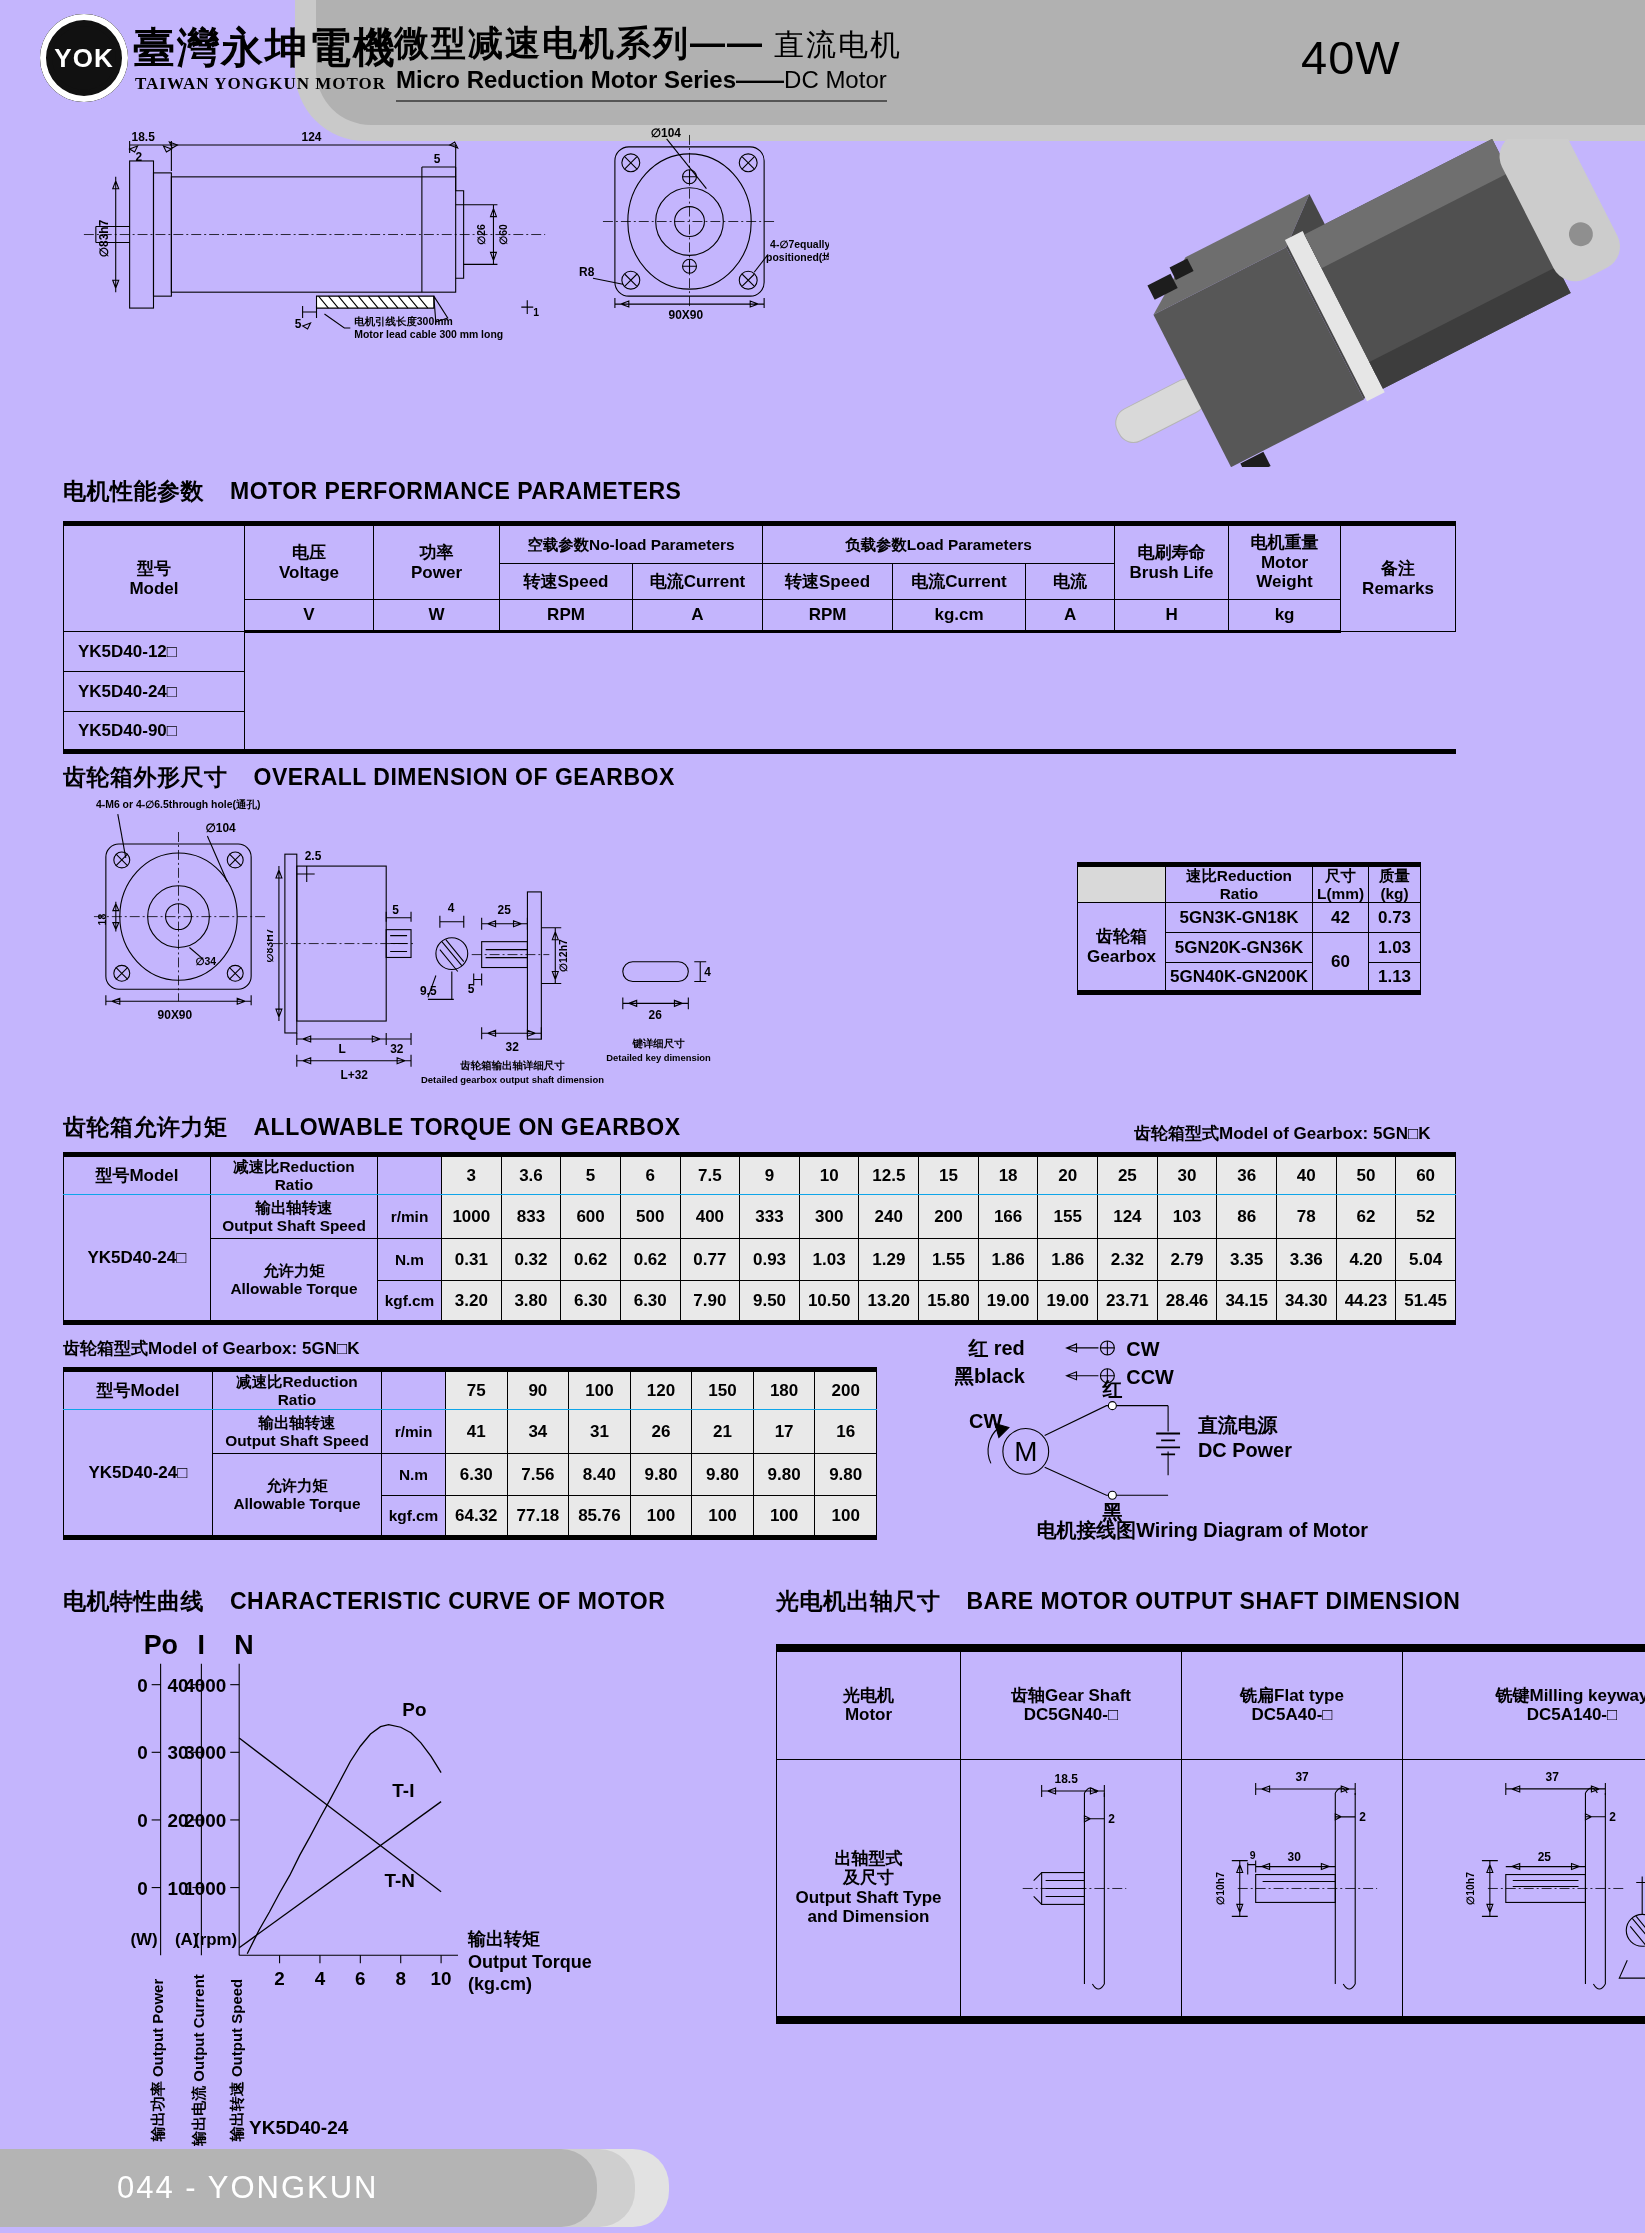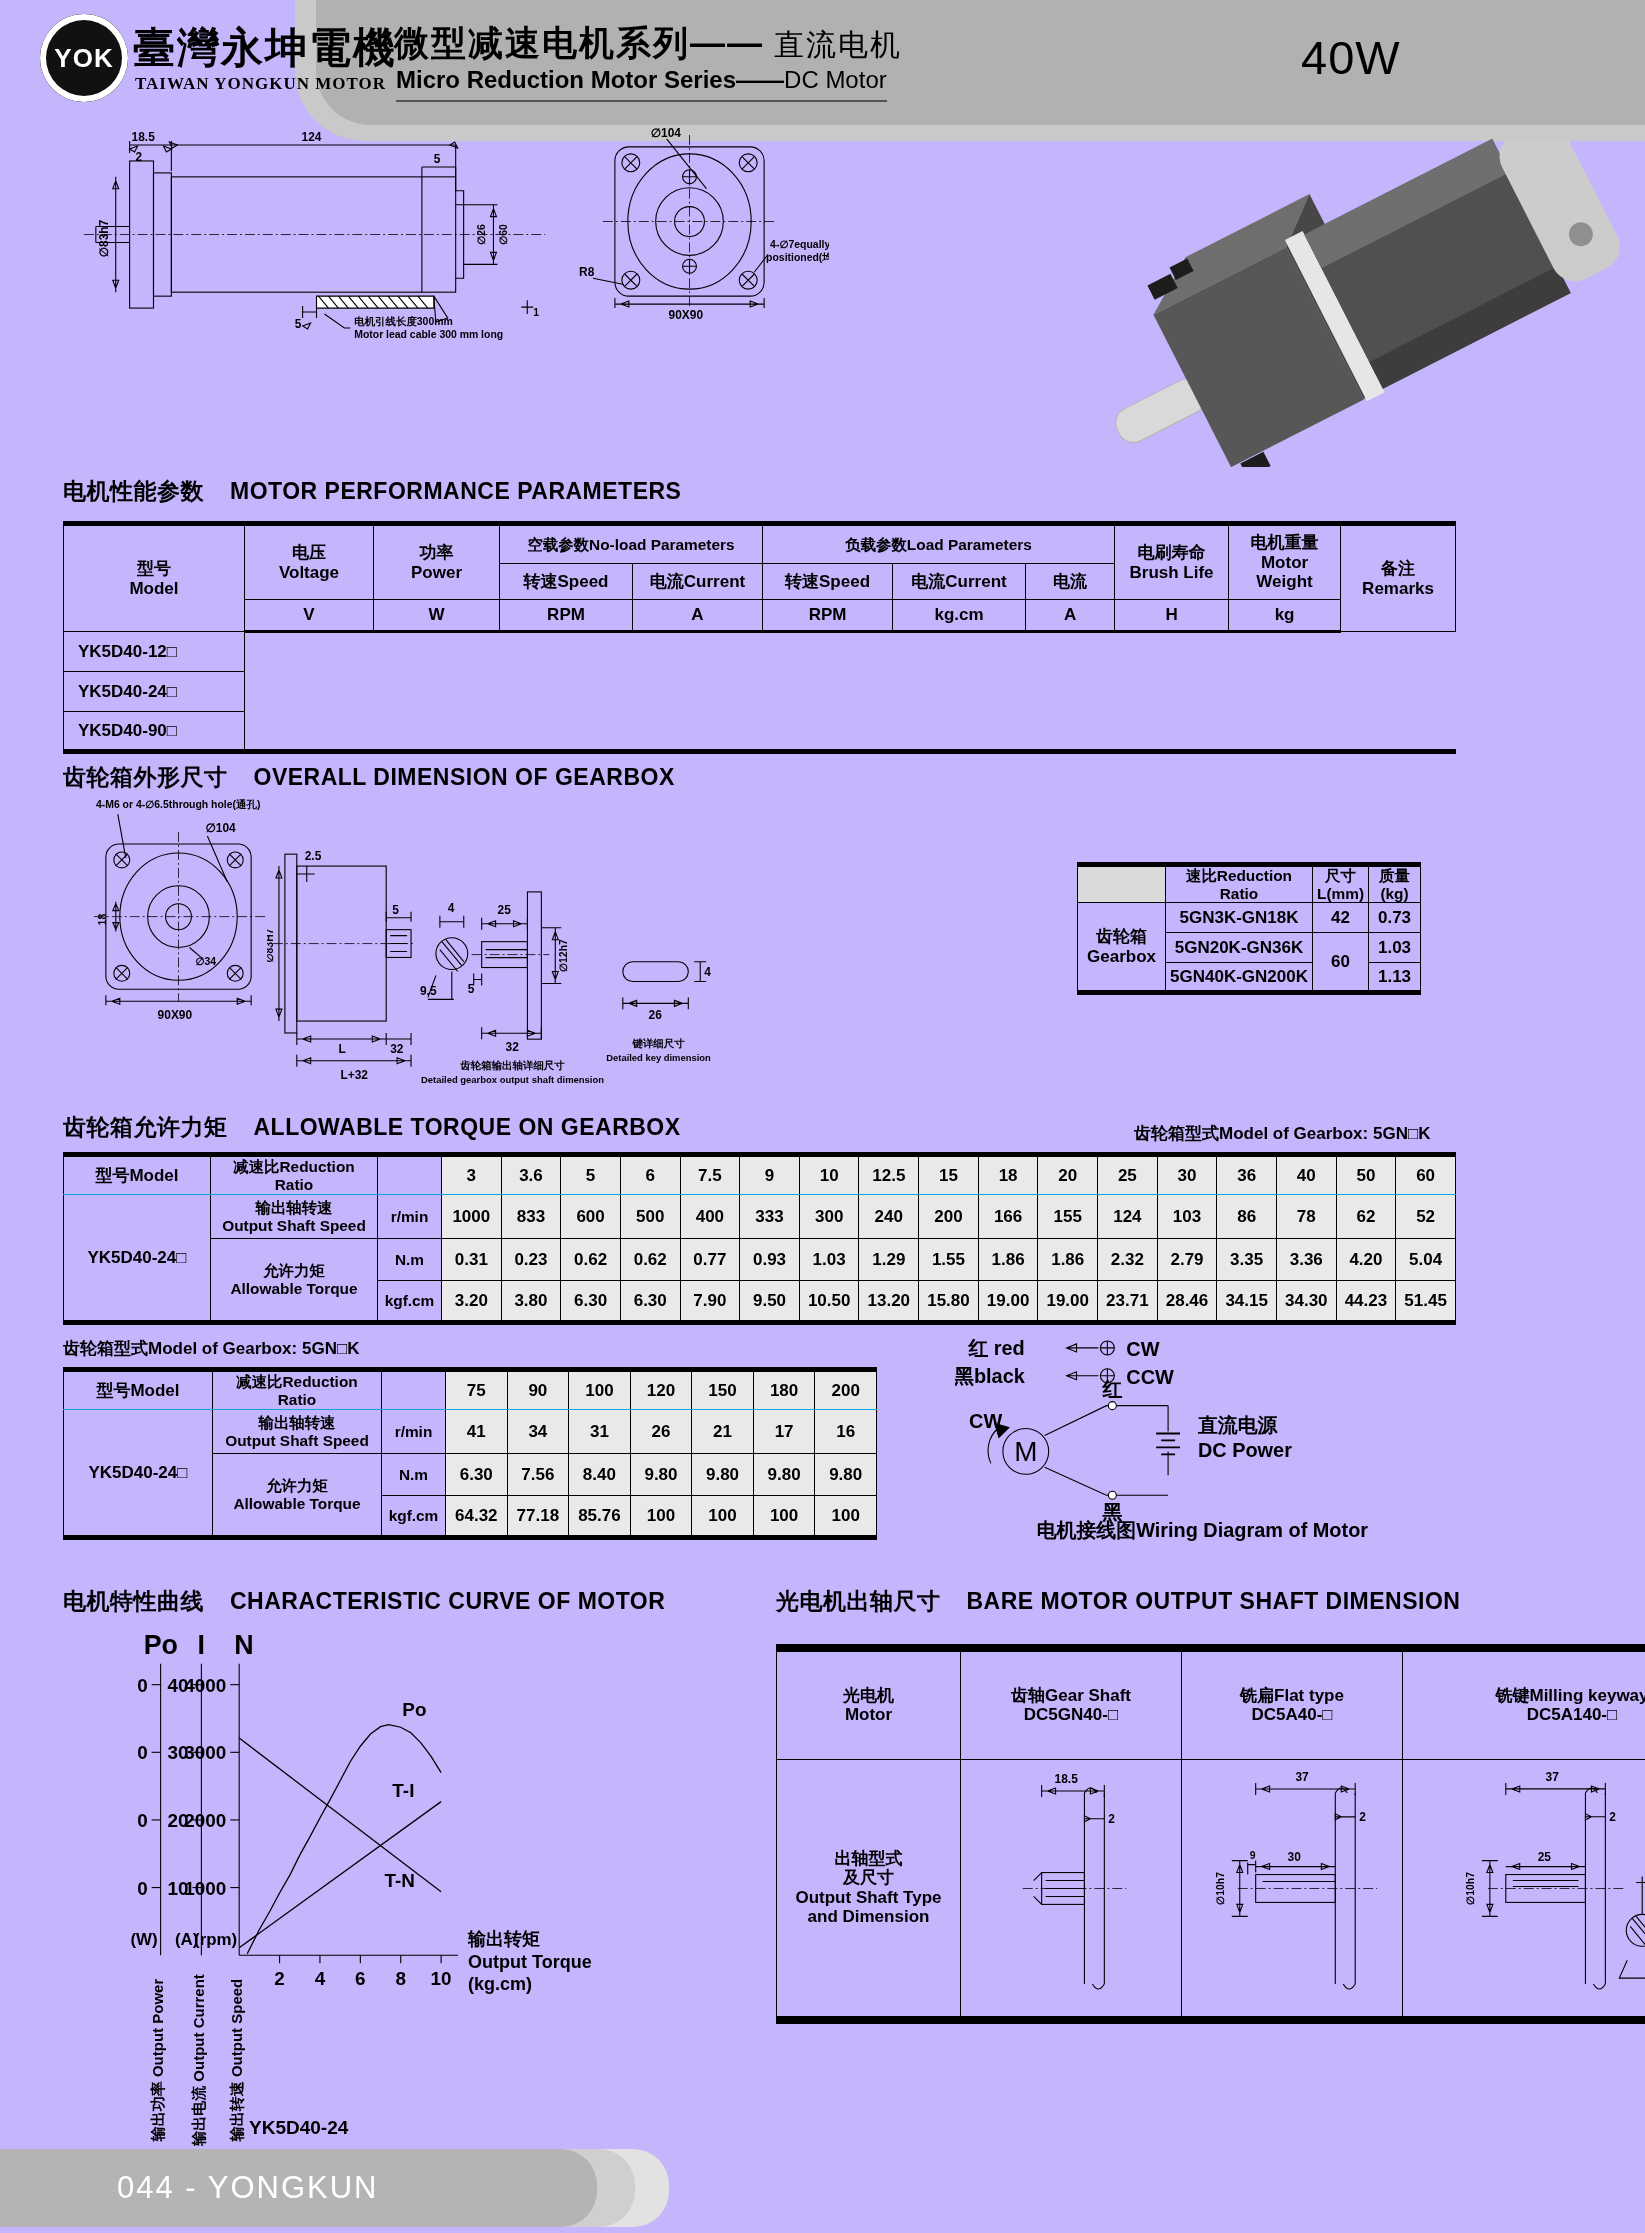--- a/index.html
+++ b/index.html
@@ -422,21 +422,21 @@
           <td class="g">62</td>
           <td class="g">52</td>
         </tr>
     <tr style="height:42px">
       <td rowspan="2" class="small">
             <div>允许力矩</div>
             <div>Allowable Torque</div>
           </td>
       <td class="uc small">N.m</td>
     <td class="g">0.31</td>
-          <td class="g">0.23</td>
+          <td class="g">0.32</td>
           <td class="g">0.62</td>
           <td class="g">0.62</td>
           <td class="g">0.77</td>
           <td class="g">0.93</td>
           <td class="g">1.03</td>
           <td class="g">1.29</td>
           <td class="g">1.55</td>
           <td class="g">1.86</td>
           <td class="g">1.86</td>
           <td class="g">2.32</td>

